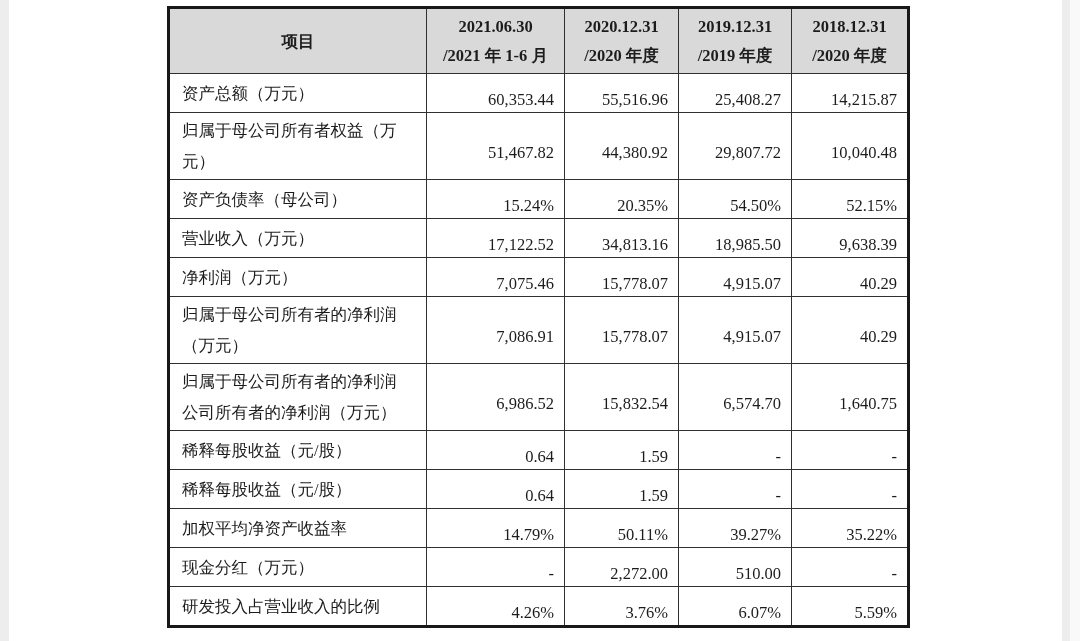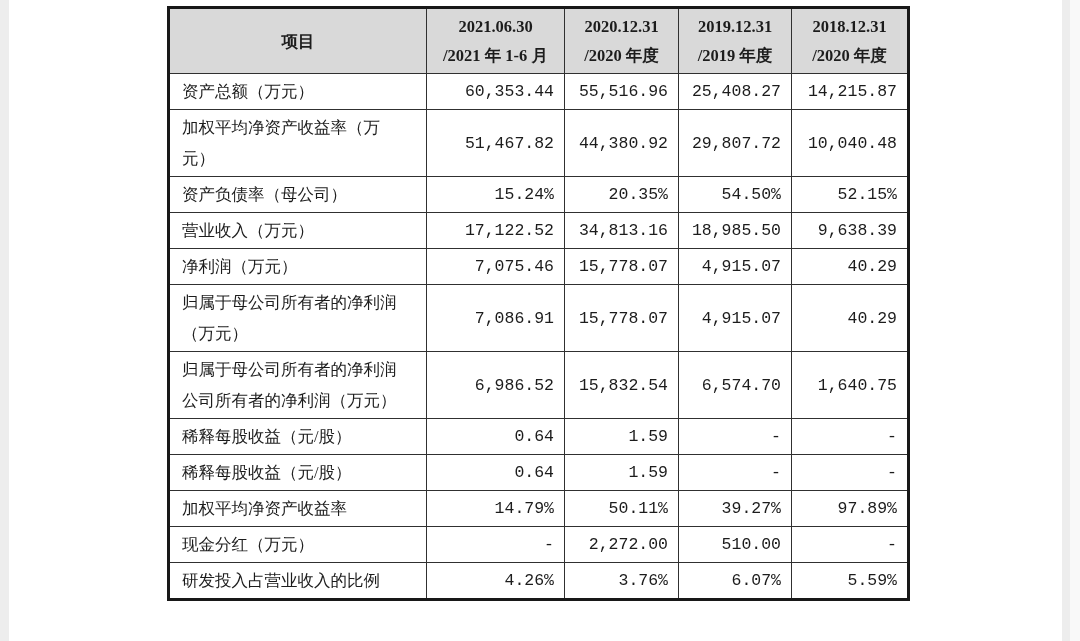--- a/index.html
+++ b/index.html
@@ -65,22 +65,21 @@
     text-align: left;
     vertical-align: middle;
     padding: 2px 8px 2px 12px;
     line-height: 31px;
     white-space: pre-line;
     margin-left: 28px;
   }
   td.num {
     text-align: right;
     vertical-align: middle;
-    padding: 2px 10px 2px 4px;
-    font-family: Liberation Mono, monospace;
+    padding: 16px 10px 2px 4px;
   }
 </style>
 </head>
 <body>
 
 <div class="edge-strip-left"></div>
 <div class="edge-strip-right"></div>
 <div class="edge-strip-right-outer"></div>
 
 <table class="fin">
@@ -117,21 +116,21 @@
   </thead>
   <tbody>
     <tr class="r-s">
       <td class="label">资产总额（万元）</td>
       <td class="num">60,353.44</td>
       <td class="num">55,516.96</td>
       <td class="num">25,408.27</td>
       <td class="num">14,215.87</td>
     </tr>
     <tr class="r-d">
-      <td class="label">加权平均净资产收益率（万
+      <td class="label">归属于母公司所有者权益（万
 元）</td>
       <td class="num">51,467.82</td>
       <td class="num">44,380.92</td>
       <td class="num">29,807.72</td>
       <td class="num">10,040.48</td>
     </tr>
     <tr class="r-s">
       <td class="label">资产负债率（母公司）</td>
       <td class="num">15.24%</td>
       <td class="num">20.35%</td>
@@ -180,21 +179,21 @@
       <td class="num">0.64</td>
       <td class="num">1.59</td>
       <td class="num">-</td>
       <td class="num">-</td>
     </tr>
     <tr class="r-s">
       <td class="label">加权平均净资产收益率</td>
       <td class="num">14.79%</td>
       <td class="num">50.11%</td>
       <td class="num">39.27%</td>
-      <td class="num">97.89%</td>
+      <td class="num">35.22%</td>
     </tr>
     <tr class="r-s">
       <td class="label">现金分红（万元）</td>
       <td class="num">-</td>
       <td class="num">2,272.00</td>
       <td class="num">510.00</td>
       <td class="num">-</td>
     </tr>
     <tr class="r-s">
       <td class="label">研发投入占营业收入的比例</td>

